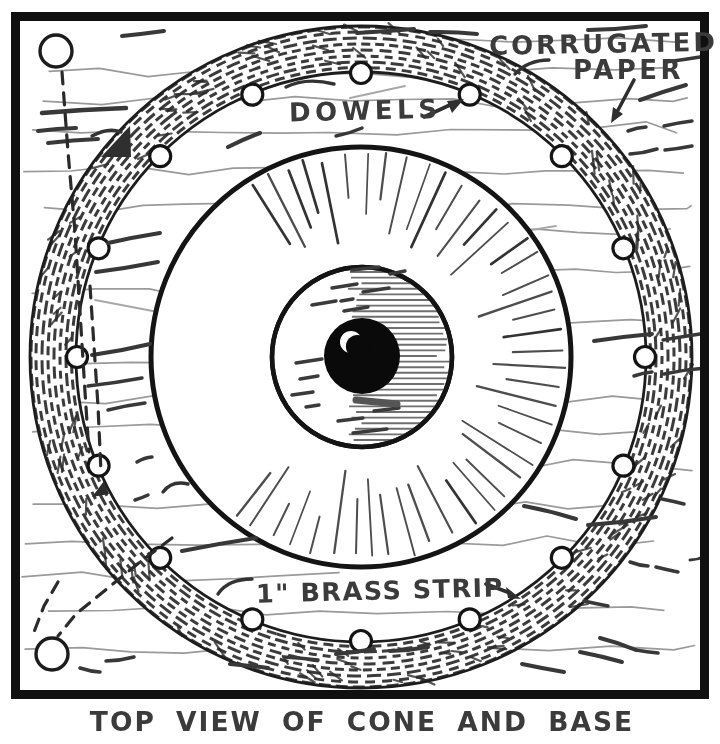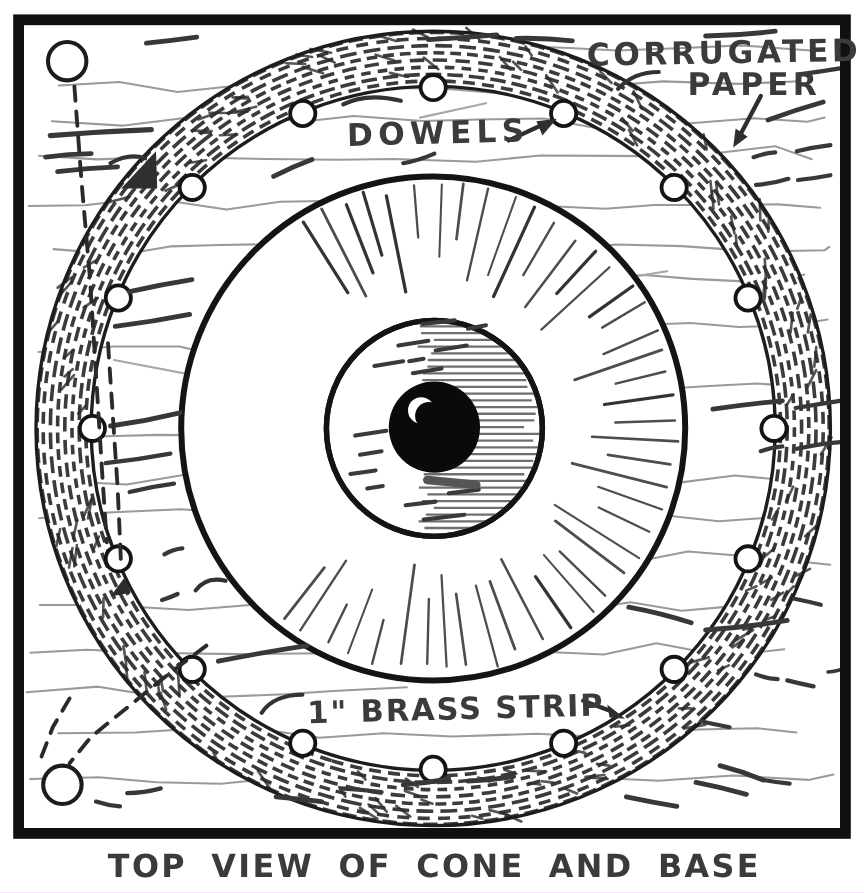--- a/index.html
+++ b/index.html
@@ -1,16 +1,16 @@
 <!DOCTYPE html>
 <html><head>
 <meta charset="utf-8">
 <style>
   html,body{margin:0;padding:0;background:#ffffff;}
-  .stage{position:relative;width:720px;height:744px;background:#f0abfc;overflow:hidden;}
+  .stage{position:relative;width:720px;height:744px;background:#0369a1;overflow:hidden;}
   svg{display:block;}
   .hand{font-family:"DejaVu Sans","Liberation Sans",sans-serif;font-weight:700;fill:#3b3b3b;}
   .lbl-corr1{font-size:26px;letter-spacing:3px;}
   .lbl-corr2{font-size:26px;letter-spacing:3.5px;}
   .lbl-dowels{font-size:26px;letter-spacing:4.5px;}
   .lbl-brass{font-size:25.5px;letter-spacing:1.5px;}
   .lbl-caption{font-size:26.5px;letter-spacing:2px;word-spacing:9px;}
 </style>
 </head>
 <body>

